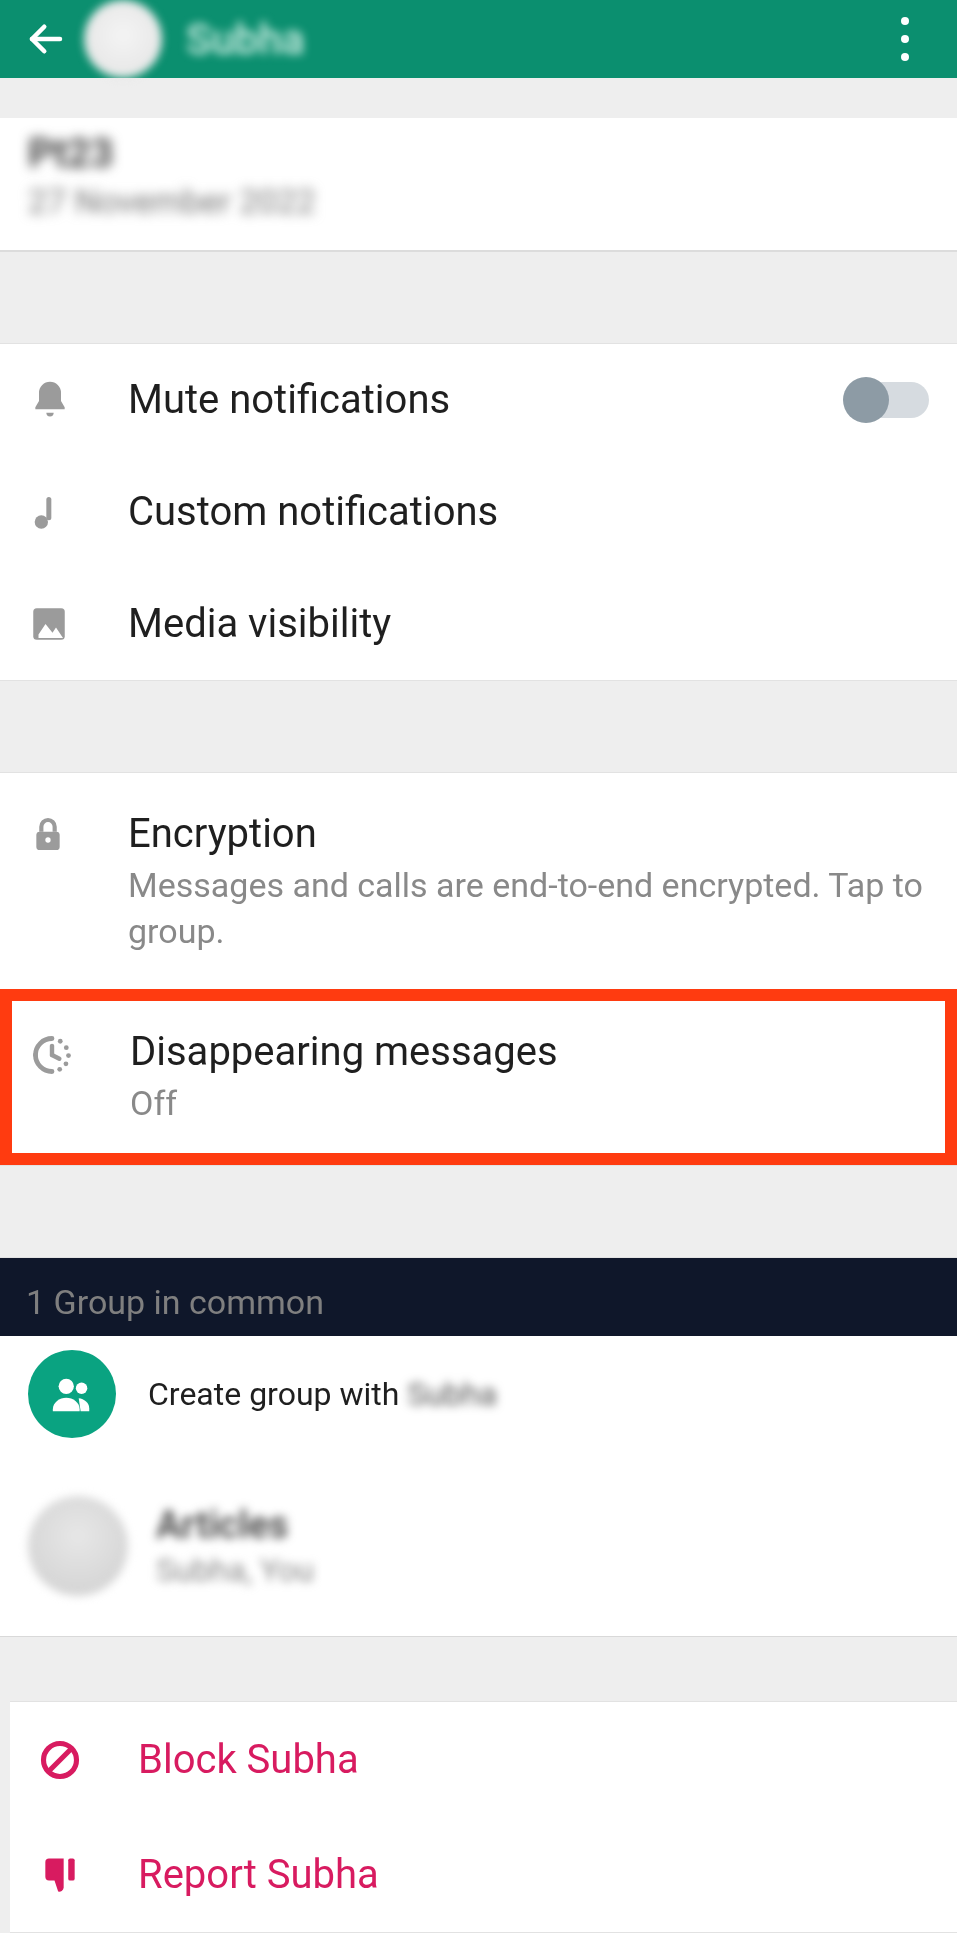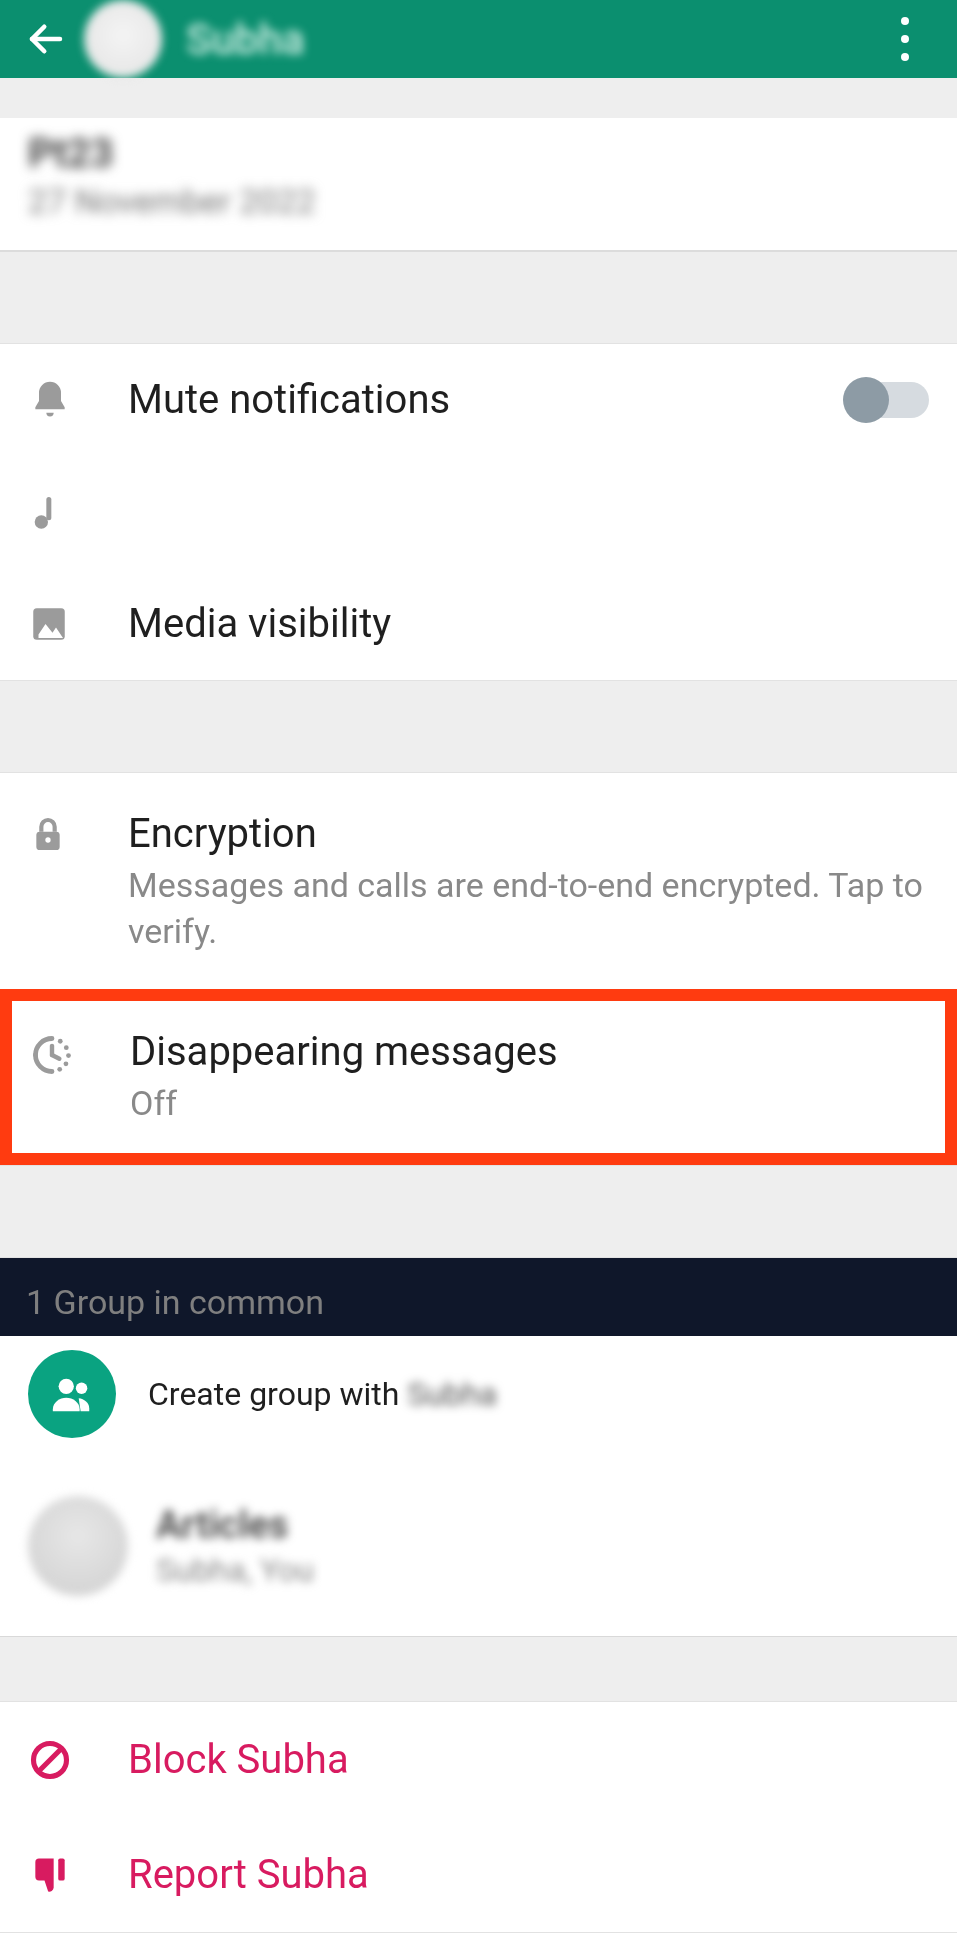--- a/index.html
+++ b/index.html
@@ -118,21 +118,21 @@
   .friend-avatar {
     width:100px; height:100px; border-radius:50%;
     background: radial-gradient(circle at 50% 40%, #e7e7e7 0%, #d6d6d6 70%);
     filter: blur(4px);
   }
   .friend-text { margin-left: 28px; }
   .friend-text .l1 { font-size:38px; font-weight:600; color:#444; filter:blur(5px); line-height:1.3;}
   .friend-text .l2 { font-size:32px; color:#888; filter:blur(5px); line-height:1.3;}
 
   
-  .danger-section { background:#fff; margin-top: 24px; border-top:1px solid #e2e2e2; border-bottom:1px solid #e2e2e2;}
+  .danger-section { background:#fff; margin-top: 24px; border-top:1px solid #e2e2e2; border-bottom:1px solid #e2e2e2;margin-left:10px;}
   .danger-row {
     display:flex; align-items:center; padding: 34px 28px;
   }
   .danger-row .icon-slot {
     width: 100px; display:flex; align-items:center; justify-content:flex-start;
     color:#d81b60;
   }
   .danger-row .label {
     font-size: 40px; color:#d81b60;
   }
@@ -182,20 +182,23 @@
         <div class="knob"></div>
       </div>
     </div>
 
     <div class="row">
       <div class="icon-slot">
         <svg width="40" height="40" viewBox="0 0 24 24" fill="#9b9b9b">
           <circle cx="8" cy="18" r="4"></circle>
           <rect x="11" y="3" width="3" height="14" rx="1.5"></rect>
         </svg>
+      </div>
+      <div class="content">
+        <div class="title">Custom notifications</div>
       </div>
     </div>
 
     <div class="row">
       <div class="icon-slot">
         <svg width="42" height="42" viewBox="0 0 24 24" fill="#9b9b9b">
           <rect x="3" y="3" width="18" height="18" rx="2"></rect>
           <polygon points="6,18 10,12 14,17 16,14 20,20 6,20" fill="#ffffff"></polygon>
         </svg>
       </div>
@@ -211,21 +214,21 @@
     <div class="row" style="align-items:flex-start; padding-top:36px; padding-bottom:26px;">
       <div class="icon-slot" style="padding-top:6px;">
         <svg width="40" height="40" viewBox="0 0 24 24" fill="#9b9b9b">
           <rect x="5" y="10" width="14" height="11" rx="2"></rect>
           <path d="M8 10V7a4 4 0 0 1 8 0v3" fill="none" stroke="#9b9b9b" stroke-width="2.5"></path>
           <circle cx="12" cy="15" r="1.6" fill="#fff"></circle>
         </svg>
       </div>
       <div class="content">
         <div class="title">Encryption</div>
-        <div class="subtitle">Messages and calls are end-to-end encrypted. Tap to verify.</div>
+        <div class="subtitle">Messages and calls are end-to-end encrypted. Tap to group.</div>
       </div>
     </div>
 
     <div class="highlight-wrap">
       <div class="row" style="align-items:flex-start;border-radius:22px;">
         <div class="icon-slot" style="padding-top:6px;">
           <svg width="44" height="44" viewBox="0 0 24 24">
             <path d="M12 3 A9 9 0 0 0 3 12" fill="none" stroke="#9b9b9b" stroke-width="2.6" stroke-linecap="round"></path>
             <path d="M3 12 A9 9 0 0 0 12 21" fill="none" stroke="#9b9b9b" stroke-width="2.6" stroke-linecap="round"></path>
             <circle cx="16.5" cy="4.5" r="1.3" fill="#9b9b9b"></circle>

